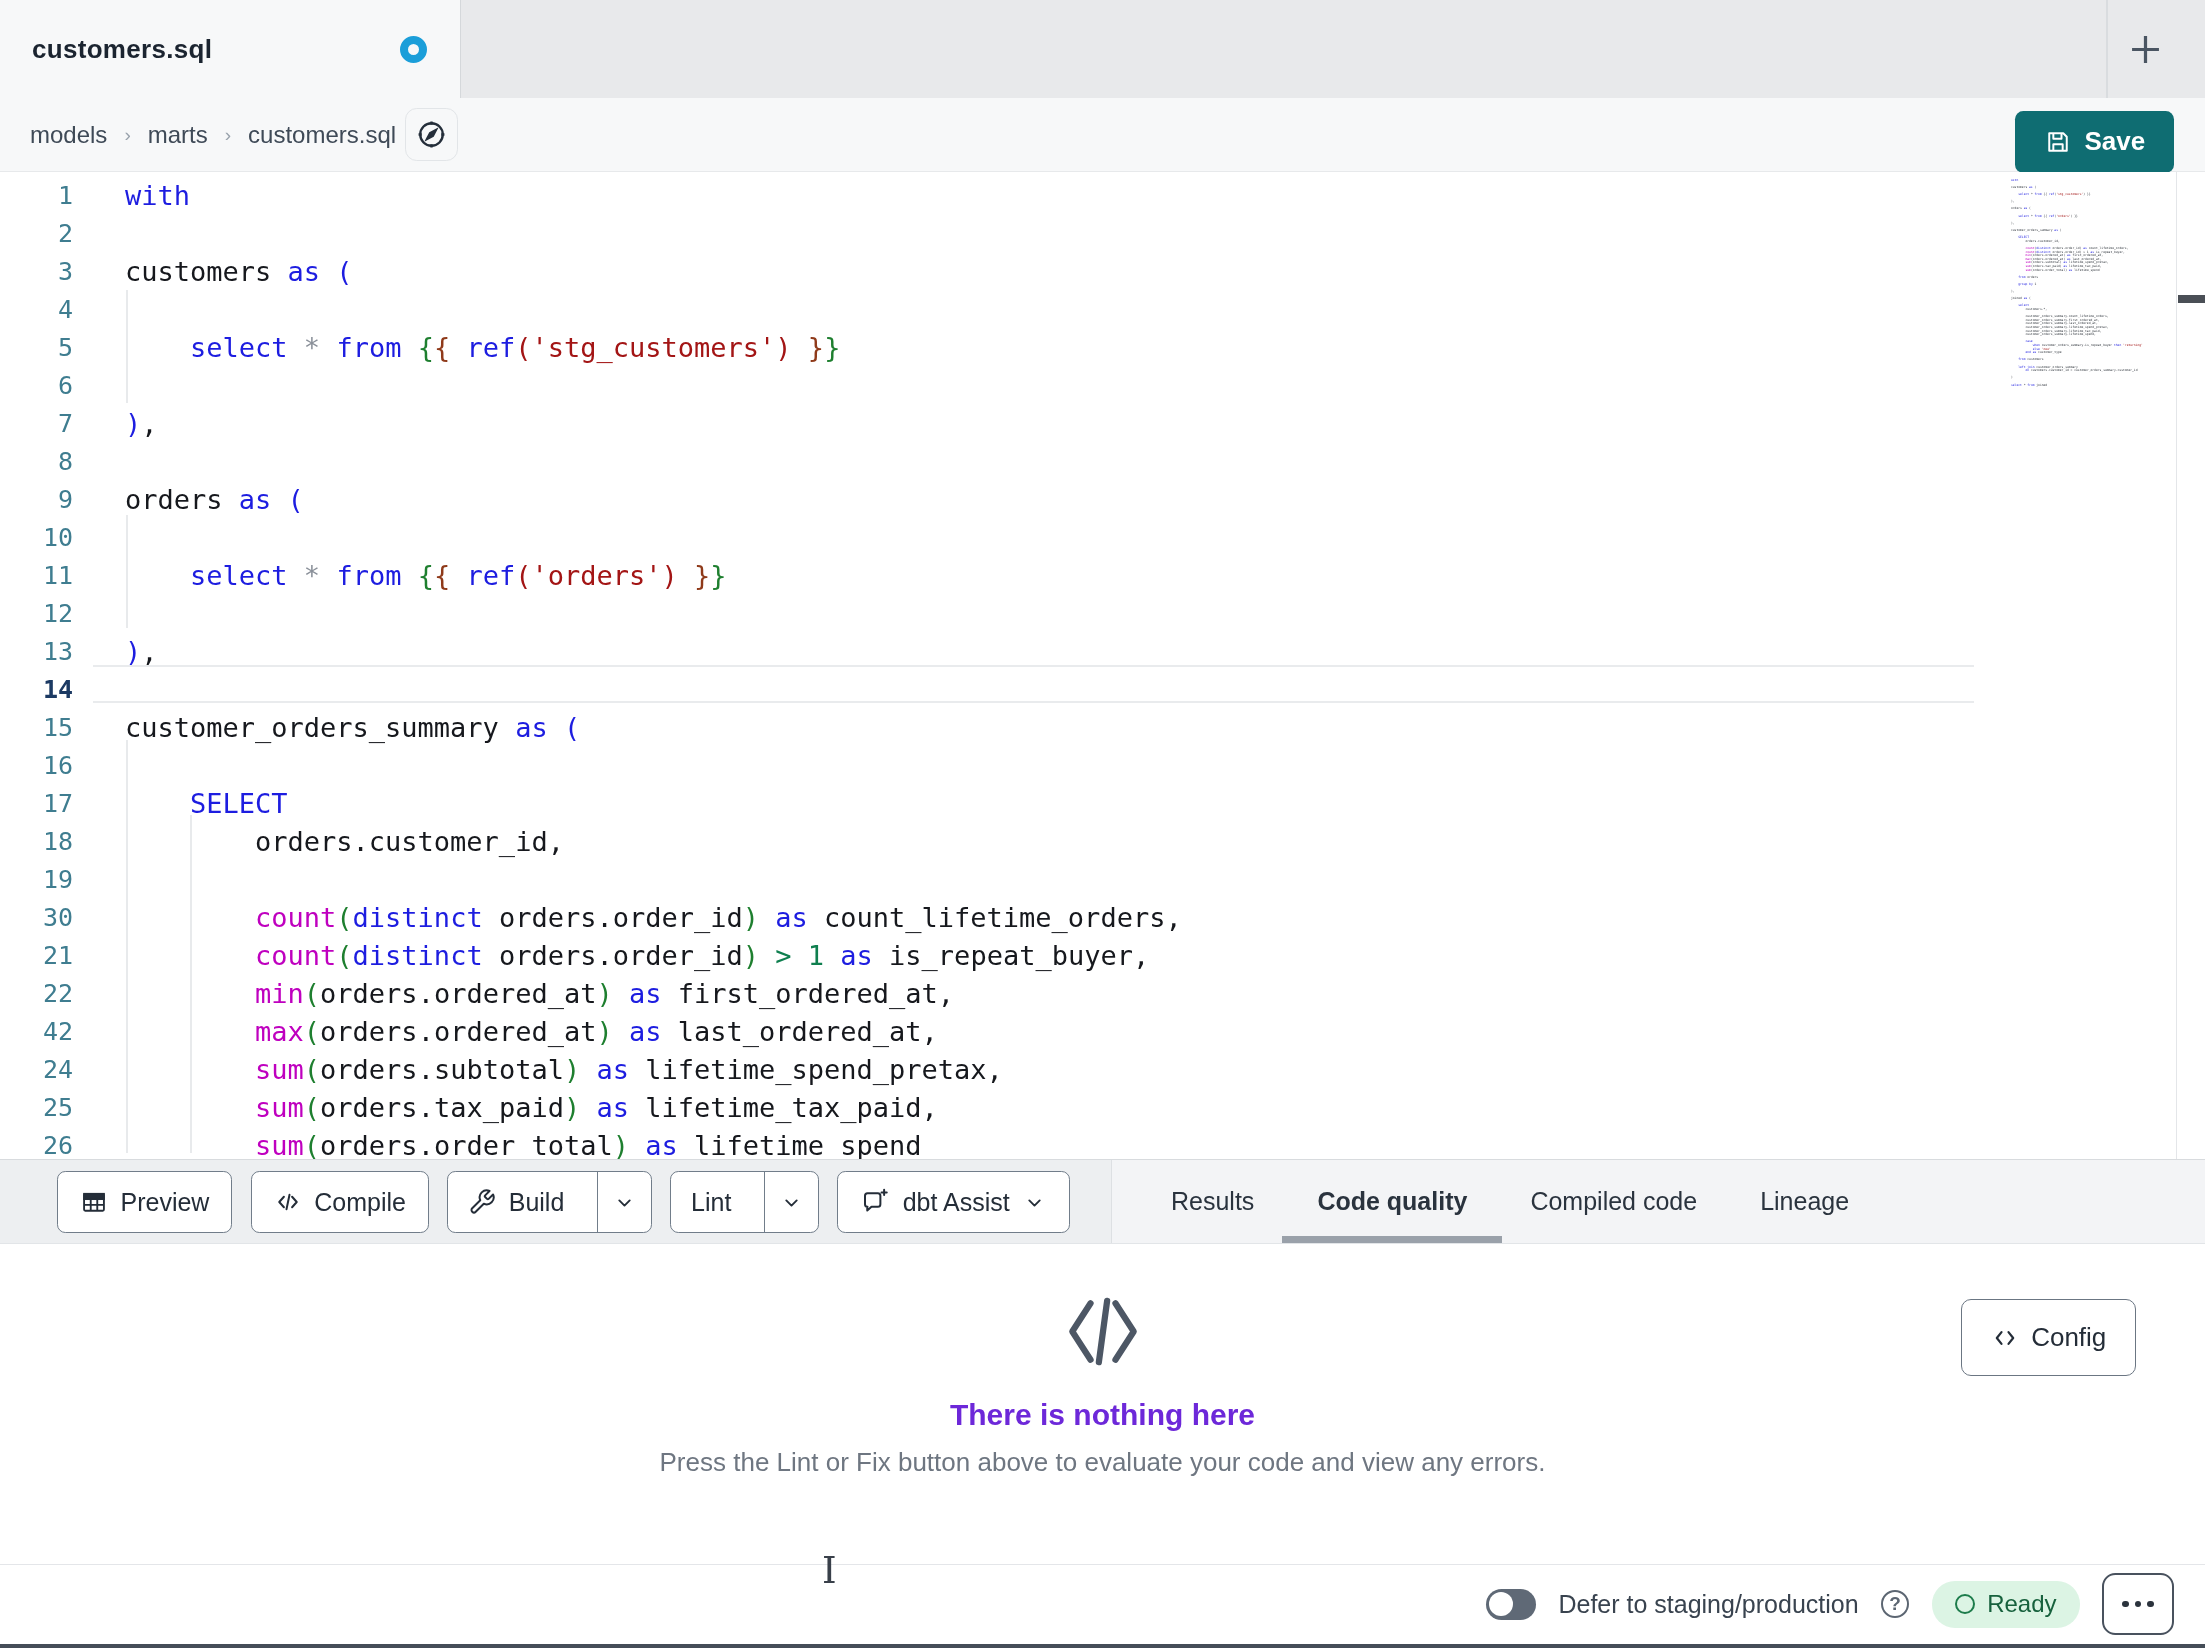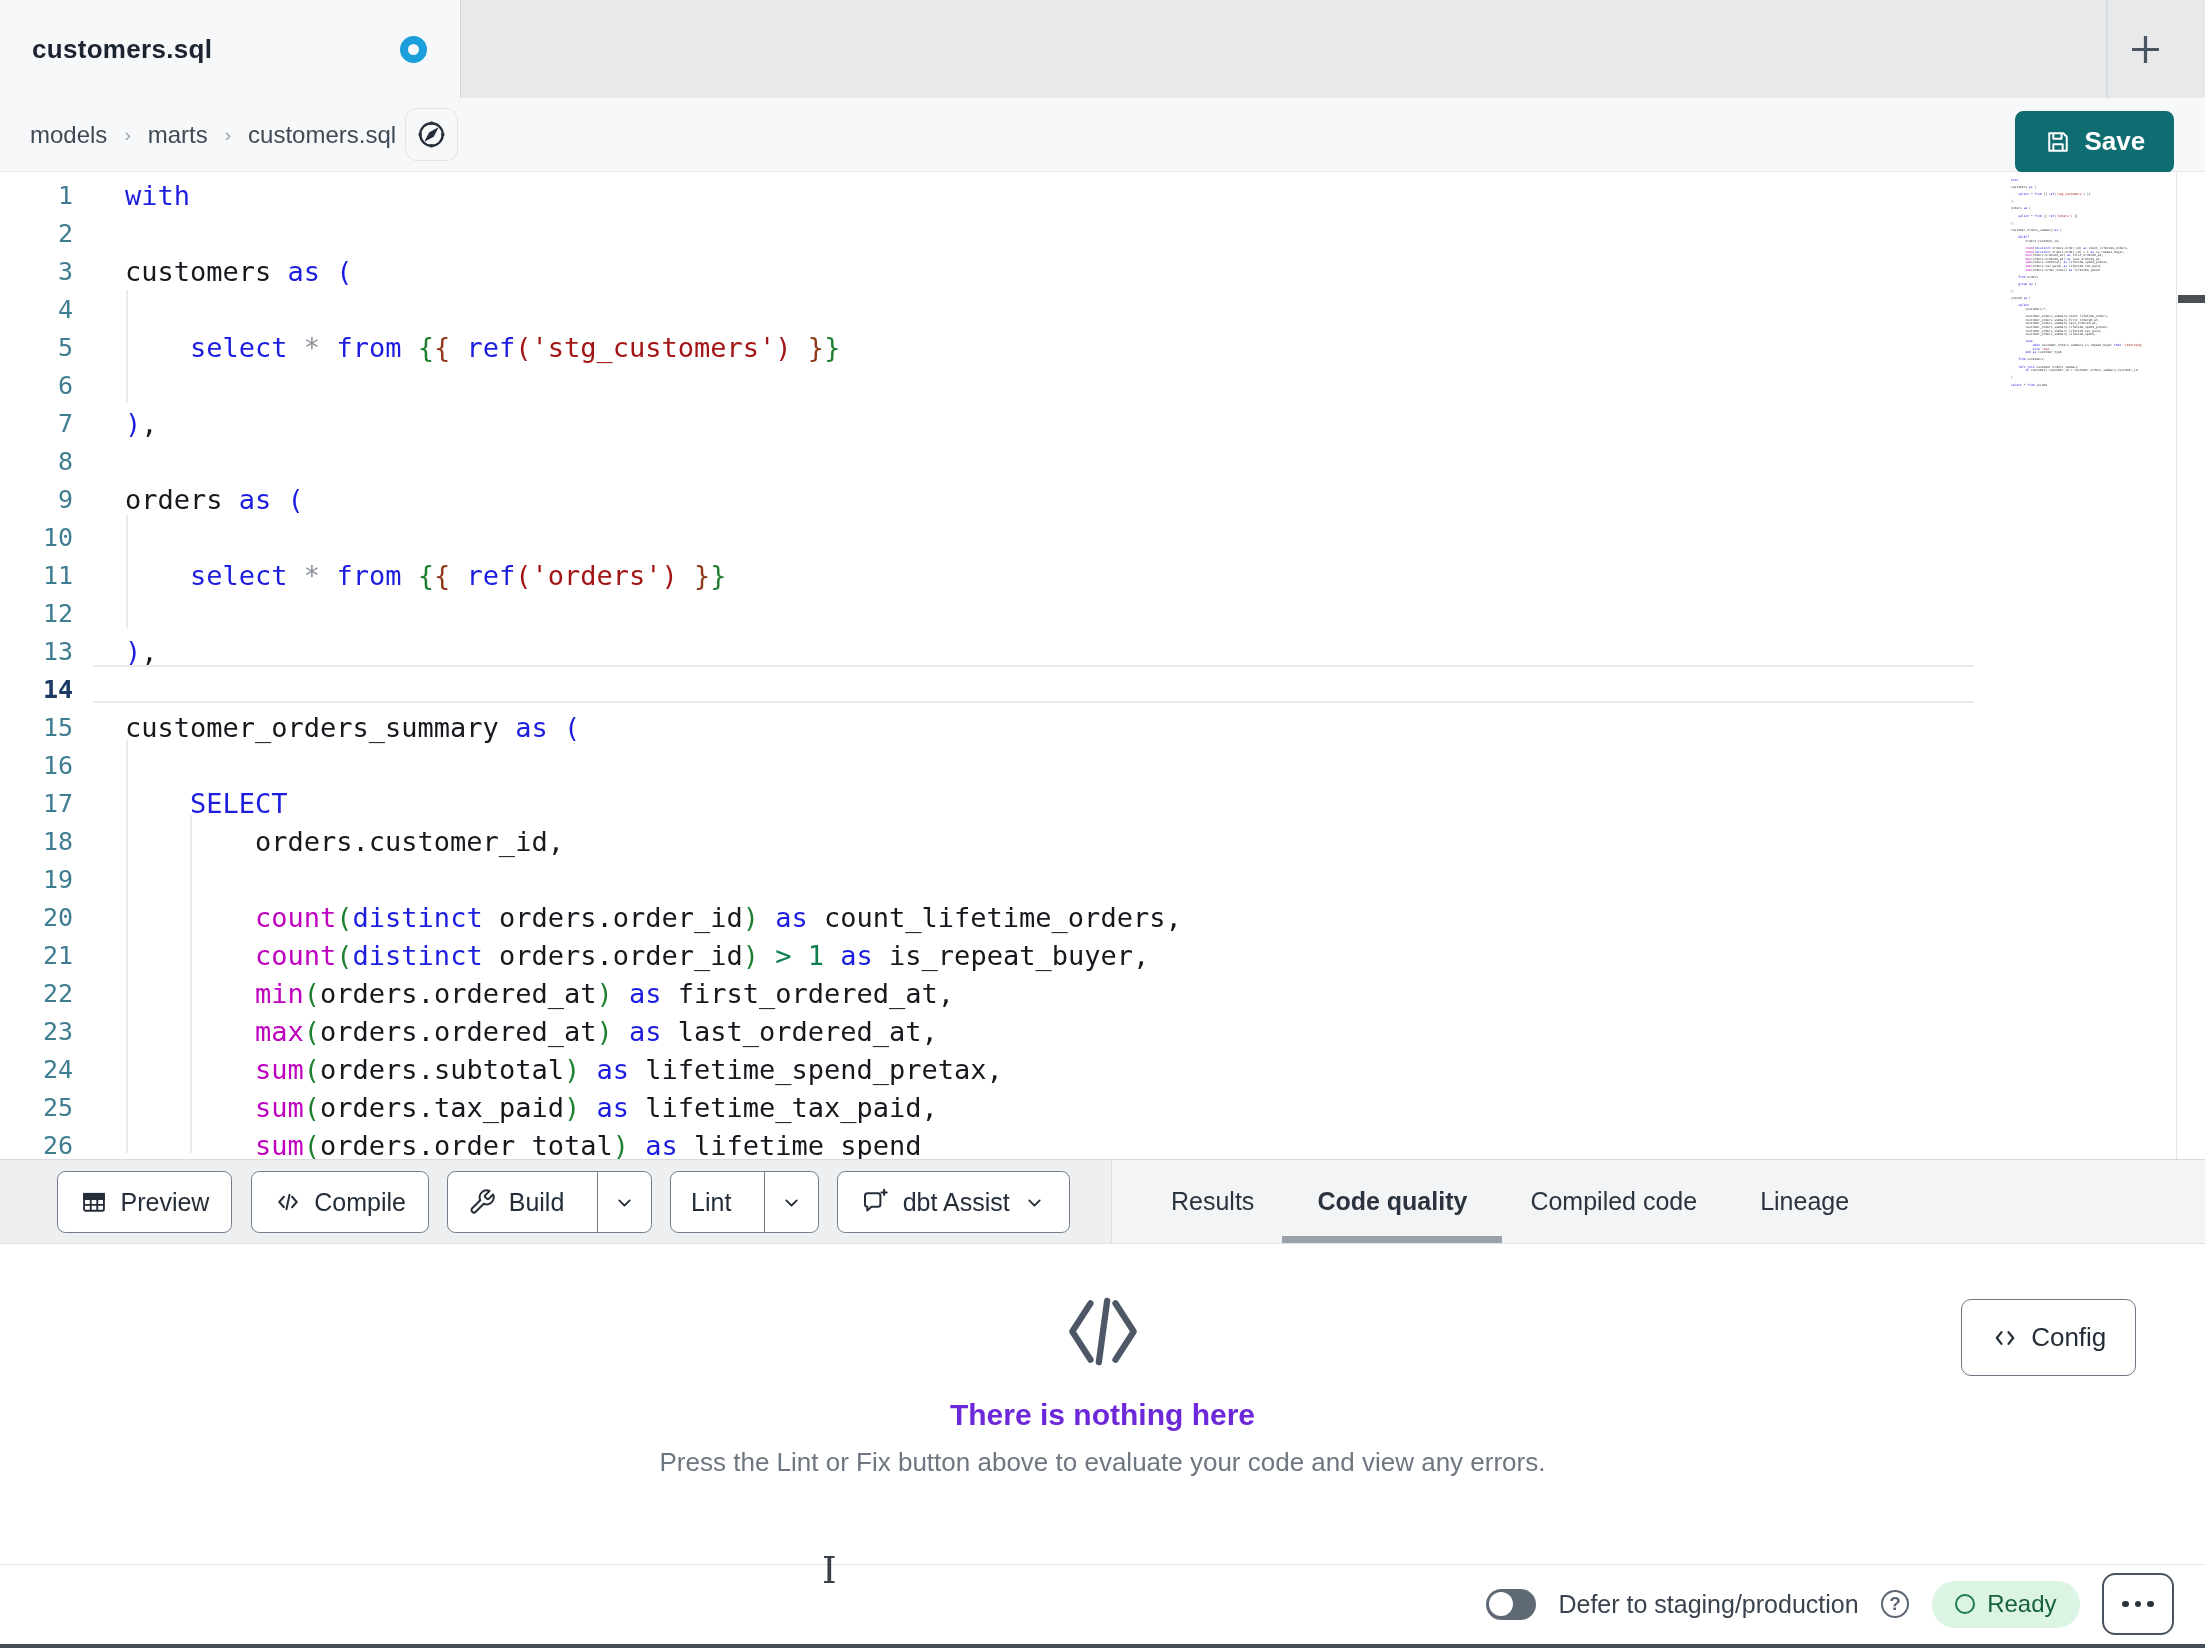--- a/index.html
+++ b/index.html
@@ -152,24 +152,24 @@
         <div>10</div>
         <div>11</div>
         <div>12</div>
         <div>13</div>
         <div class="act">14</div>
         <div>15</div>
         <div>16</div>
         <div>17</div>
         <div>18</div>
         <div>19</div>
-        <div>20</div>
+        <div>30</div>
         <div>21</div>
         <div>22</div>
-        <div>23</div>
+        <div>42</div>
         <div>24</div>
         <div>25</div>
         <div>26</div>
       </div>
     <div class="code" id="code"><div class="cl"><span style="color: rgb(29, 29, 224);">with</span></div><div class="cl"></div><div class="cl"><span style="color: rgb(22, 24, 29);">customers </span><span style="color: rgb(29, 29, 224);">as</span><span style="color: rgb(22, 24, 29);"> </span><span style="color: rgb(29, 29, 224);">(</span></div><div class="cl"></div><div class="cl"><span style="color: rgb(22, 24, 29);">    </span><span style="color: rgb(29, 29, 224);">select</span><span style="color: rgb(22, 24, 29);"> </span><span style="color: rgb(138, 144, 153);">*</span><span style="color: rgb(22, 24, 29);"> </span><span style="color: rgb(29, 29, 224);">from</span><span style="color: rgb(22, 24, 29);"> </span><span style="color: rgb(30, 127, 47);">{</span><span style="color: rgb(143, 58, 26);">{</span><span style="color: rgb(22, 24, 29);"> </span><span style="color: rgb(29, 29, 224);">ref</span><span style="color: rgb(163, 21, 21);">('stg_customers')</span><span style="color: rgb(22, 24, 29);"> </span><span style="color: rgb(143, 58, 26);">}</span><span style="color: rgb(30, 127, 47);">}</span></div><div class="cl"></div><div class="cl"><span style="color: rgb(29, 29, 224);">)</span><span style="color: rgb(22, 24, 29);">,</span></div><div class="cl"></div><div class="cl"><span style="color: rgb(22, 24, 29);">orders </span><span style="color: rgb(29, 29, 224);">as</span><span style="color: rgb(22, 24, 29);"> </span><span style="color: rgb(29, 29, 224);">(</span></div><div class="cl"></div><div class="cl"><span style="color: rgb(22, 24, 29);">    </span><span style="color: rgb(29, 29, 224);">select</span><span style="color: rgb(22, 24, 29);"> </span><span style="color: rgb(138, 144, 153);">*</span><span style="color: rgb(22, 24, 29);"> </span><span style="color: rgb(29, 29, 224);">from</span><span style="color: rgb(22, 24, 29);"> </span><span style="color: rgb(30, 127, 47);">{</span><span style="color: rgb(143, 58, 26);">{</span><span style="color: rgb(22, 24, 29);"> </span><span style="color: rgb(29, 29, 224);">ref</span><span style="color: rgb(163, 21, 21);">('orders')</span><span style="color: rgb(22, 24, 29);"> </span><span style="color: rgb(143, 58, 26);">}</span><span style="color: rgb(30, 127, 47);">}</span></div><div class="cl"></div><div class="cl"><span style="color: rgb(29, 29, 224);">)</span><span style="color: rgb(22, 24, 29);">,</span></div><div class="cl"></div><div class="cl"><span style="color: rgb(22, 24, 29);">customer_orders_summary </span><span style="color: rgb(29, 29, 224);">as</span><span style="color: rgb(22, 24, 29);"> </span><span style="color: rgb(29, 29, 224);">(</span></div><div class="cl"></div><div class="cl"><span style="color: rgb(22, 24, 29);">    </span><span style="color: rgb(29, 29, 224);">SELECT</span></div><div class="cl"><span style="color: rgb(22, 24, 29);">        orders.customer_id,</span></div><div class="cl"></div><div class="cl"><span style="color: rgb(22, 24, 29);">        </span><span style="color: rgb(191, 0, 191);">count</span><span style="color: rgb(30, 127, 47);">(</span><span style="color: rgb(29, 29, 224);">distinct</span><span style="color: rgb(22, 24, 29);"> orders.order_id</span><span style="color: rgb(30, 127, 47);">)</span><span style="color: rgb(22, 24, 29);"> </span><span style="color: rgb(29, 29, 224);">as</span><span style="color: rgb(22, 24, 29);"> count_lifetime_orders,</span></div><div class="cl"><span style="color: rgb(22, 24, 29);">        </span><span style="color: rgb(191, 0, 191);">count</span><span style="color: rgb(30, 127, 47);">(</span><span style="color: rgb(29, 29, 224);">distinct</span><span style="color: rgb(22, 24, 29);"> orders.order_id</span><span style="color: rgb(30, 127, 47);">)</span><span style="color: rgb(22, 24, 29);"> </span><span style="color: rgb(15, 127, 79);">&gt;</span><span style="color: rgb(22, 24, 29);"> </span><span style="color: rgb(15, 127, 79);">1</span><span style="color: rgb(22, 24, 29);"> </span><span style="color: rgb(29, 29, 224);">as</span><span style="color: rgb(22, 24, 29);"> is_repeat_buyer,</span></div><div class="cl"><span style="color: rgb(22, 24, 29);">        </span><span style="color: rgb(191, 0, 191);">min</span><span style="color: rgb(30, 127, 47);">(</span><span style="color: rgb(22, 24, 29);">orders.ordered_at</span><span style="color: rgb(30, 127, 47);">)</span><span style="color: rgb(22, 24, 29);"> </span><span style="color: rgb(29, 29, 224);">as</span><span style="color: rgb(22, 24, 29);"> first_ordered_at,</span></div><div class="cl"><span style="color: rgb(22, 24, 29);">        </span><span style="color: rgb(191, 0, 191);">max</span><span style="color: rgb(30, 127, 47);">(</span><span style="color: rgb(22, 24, 29);">orders.ordered_at</span><span style="color: rgb(30, 127, 47);">)</span><span style="color: rgb(22, 24, 29);"> </span><span style="color: rgb(29, 29, 224);">as</span><span style="color: rgb(22, 24, 29);"> last_ordered_at,</span></div><div class="cl"><span style="color: rgb(22, 24, 29);">        </span><span style="color: rgb(191, 0, 191);">sum</span><span style="color: rgb(30, 127, 47);">(</span><span style="color: rgb(22, 24, 29);">orders.subtotal</span><span style="color: rgb(30, 127, 47);">)</span><span style="color: rgb(22, 24, 29);"> </span><span style="color: rgb(29, 29, 224);">as</span><span style="color: rgb(22, 24, 29);"> lifetime_spend_pretax,</span></div><div class="cl"><span style="color: rgb(22, 24, 29);">        </span><span style="color: rgb(191, 0, 191);">sum</span><span style="color: rgb(30, 127, 47);">(</span><span style="color: rgb(22, 24, 29);">orders.tax_paid</span><span style="color: rgb(30, 127, 47);">)</span><span style="color: rgb(22, 24, 29);"> </span><span style="color: rgb(29, 29, 224);">as</span><span style="color: rgb(22, 24, 29);"> lifetime_tax_paid,</span></div><div class="cl"><span style="color: rgb(22, 24, 29);">        </span><span style="color: rgb(191, 0, 191);">sum</span><span style="color: rgb(30, 127, 47);">(</span><span style="color: rgb(22, 24, 29);">orders.order_total</span><span style="color: rgb(30, 127, 47);">)</span><span style="color: rgb(22, 24, 29);"> </span><span style="color: rgb(29, 29, 224);">as</span><span style="color: rgb(22, 24, 29);"> lifetime_spend</span></div></div>
     <div class="minimap" id="minimap"><div><span class="mk">with</span></div><div>&nbsp;</div><div>customers <span class="mk">as</span> (</div><div>&nbsp;</div><div>    <span class="mk">select</span> * <span class="mk">from</span> {{ <span class="mk">ref</span>(<span class="ms">'stg_customers'</span>) }}</div><div>&nbsp;</div><div>),</div><div>&nbsp;</div><div>orders <span class="mk">as</span> (</div><div>&nbsp;</div><div>    <span class="mk">select</span> * <span class="mk">from</span> {{ <span class="mk">ref</span>(<span class="ms">'orders'</span>) }}</div><div>&nbsp;</div><div>),</div><div>&nbsp;</div><div>customer_orders_summary <span class="mk">as</span> (</div><div>&nbsp;</div><div>    <span class="mk">SELECT</span></div><div>        orders.customer_id,</div><div>&nbsp;</div><div>        <span class="mf">count</span>(<span class="mk">distinct</span> orders.order_id) <span class="mk">as</span> count_lifetime_orders,</div><div>        <span class="mf">count</span>(<span class="mk">distinct</span> orders.order_id) &gt; 1 <span class="mk">as</span> is_repeat_buyer,</div><div>        <span class="mf">min</span>(orders.ordered_at) <span class="mk">as</span> first_ordered_at,</div><div>        <span class="mf">max</span>(orders.ordered_at) <span class="mk">as</span> last_ordered_at,</div><div>        <span class="mf">sum</span>(orders.subtotal) <span class="mk">as</span> lifetime_spend_pretax,</div><div>        <span class="mf">sum</span>(orders.tax_paid) <span class="mk">as</span> lifetime_tax_paid,</div><div>        <span class="mf">sum</span>(orders.order_total) <span class="mk">as</span> lifetime_spend</div><div>&nbsp;</div><div>    <span class="mk">from</span> orders</div><div>&nbsp;</div><div>    <span class="mk">group</span> <span class="mk">by</span> 1</div><div>&nbsp;</div><div>),</div><div>&nbsp;</div><div>joined <span class="mk">as</span> (</div><div>&nbsp;</div><div>    <span class="mk">select</span></div><div>        customers.*,</div><div>&nbsp;</div><div>        customer_orders_summary.count_lifetime_orders,</div><div>        customer_orders_summary.first_ordered_at,</div><div>        customer_orders_summary.last_ordered_at,</div><div>        customer_orders_summary.lifetime_spend_pretax,</div><div>        customer_orders_summary.lifetime_tax_paid,</div><div>        customer_orders_summary.lifetime_spend,</div><div>&nbsp;</div><div>        <span class="mk">case</span></div><div>            <span class="mk">when</span> customer_orders_summary.is_repeat_buyer <span class="mk">then</span> <span class="ms">'returning'</span></div><div>            <span class="mk">else</span> <span class="ms">'new'</span></div><div>        <span class="mk">end</span> <span class="mk">as</span> customer_type</div><div>&nbsp;</div><div>    <span class="mk">from</span> customers</div><div>&nbsp;</div><div>    <span class="mk">left</span> <span class="mk">join</span> customer_orders_summary</div><div>        <span class="mk">on</span> customers.customer_id = customer_orders_summary.customer_id</div><div>&nbsp;</div><div>)</div><div>&nbsp;</div><div><span class="mk">select</span> * <span class="mk">from</span> joined</div></div>
     <div class="editor-sep"></div>
     <div class="ruler-marker"></div>
   </div>
 

